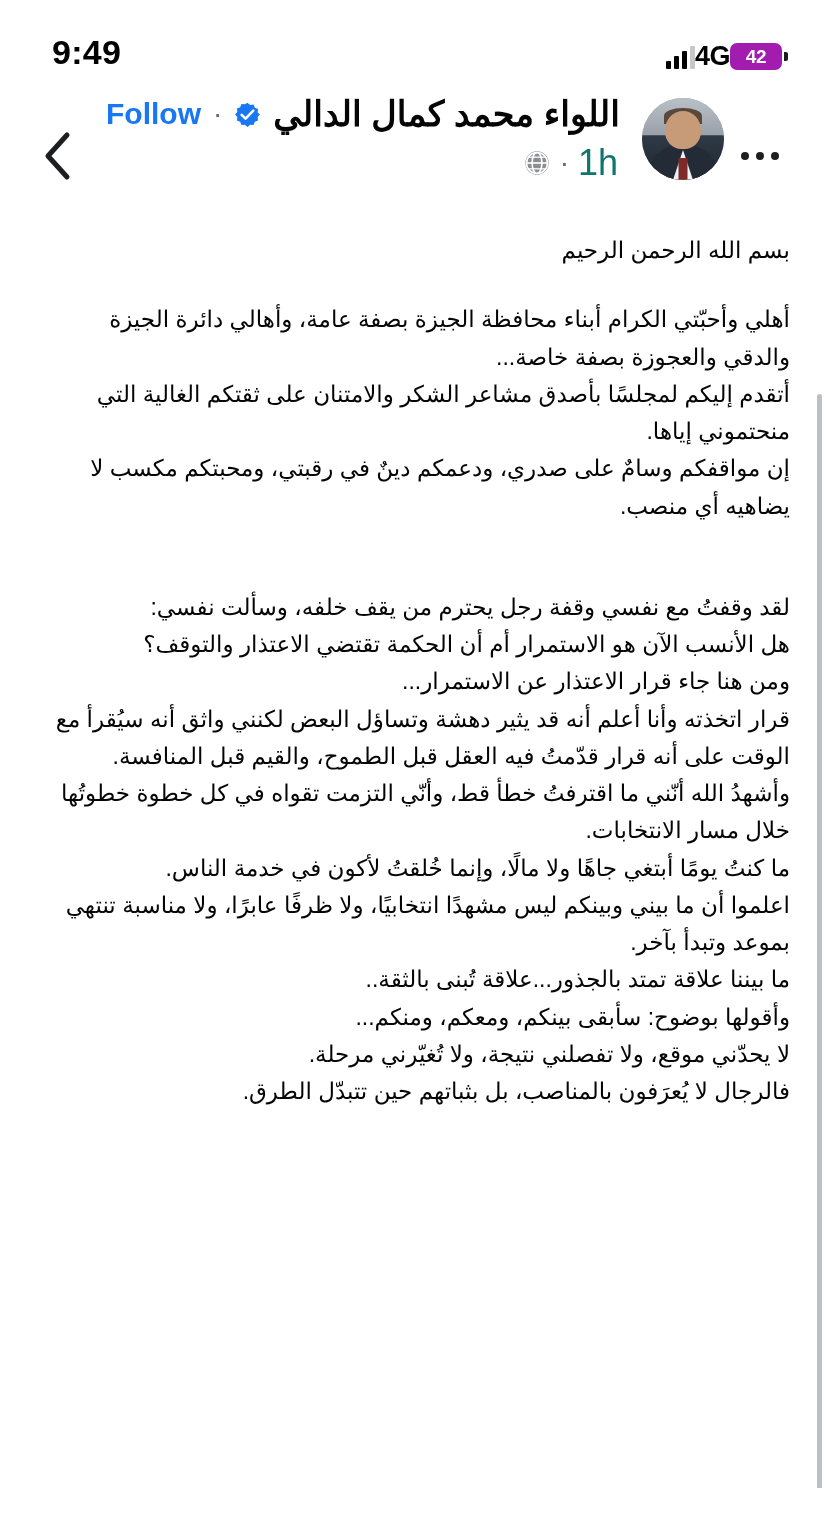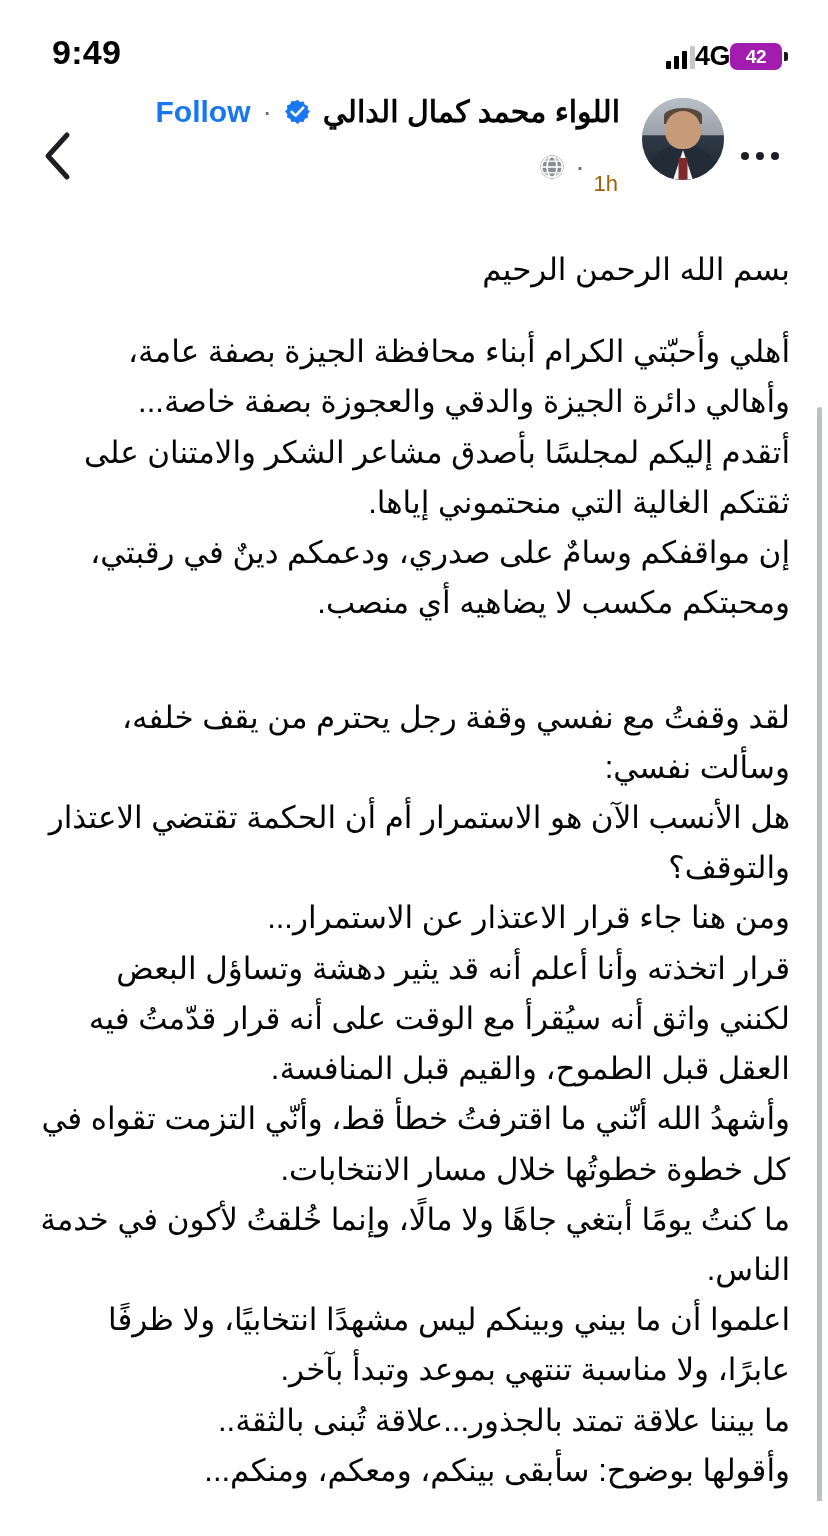--- a/index.html
+++ b/index.html
@@ -120,43 +120,42 @@
   .dot-sep {
     font-size: 28px;
     color: #65676b;
   }
   .verified {
     width: 27px;
     height: 27px;
     flex: 0 0 auto;
   }
   .author-name {
-    font-size: 30px;
+    font-size: 35px;
     font-weight: 700;
     color: #050505;
     direction: rtl;
     white-space: nowrap;
   }
   .header-row-2 {
     display: flex;
     flex-direction: row;
     align-items: center;
     gap: 9px;
     margin-top: 8px;
     padding-right: 2px;
   }
   .globe-icon {
     width: 28px;
     height: 28px;
     flex: 0 0 auto;
   }
   .timestamp {
-    font-size: 22px;
-    color: #a16207;
-    margin-top: 34px;
+    font-size: 36px;
+    color: #0f766e;
   }
   .avatar {
     width: 82px;
     height: 82px;
     border-radius: 50%;
     flex: 0 0 auto;
     margin-left: 18px;
     margin-top: 4px;
     overflow: hidden;
     background: #8a8f96;
@@ -236,21 +235,21 @@
     height: 8px;
     border-radius: 50%;
     background: #1c1e21;
   }
 
   
   .post-body {
     direction: rtl;
     text-align: right;
     padding: 34px 38px 0 38px;
-    font-size: 31px;
+    font-size: 23px;
     line-height: 1.62;
     color: #050505;
     position: relative;
     height: 1290px;
     overflow: hidden;
   }
   .para { margin: 0 0 0 0; white-space: pre-line; }
   .spacer { height: 32px; }
 
   .scrollbar {

